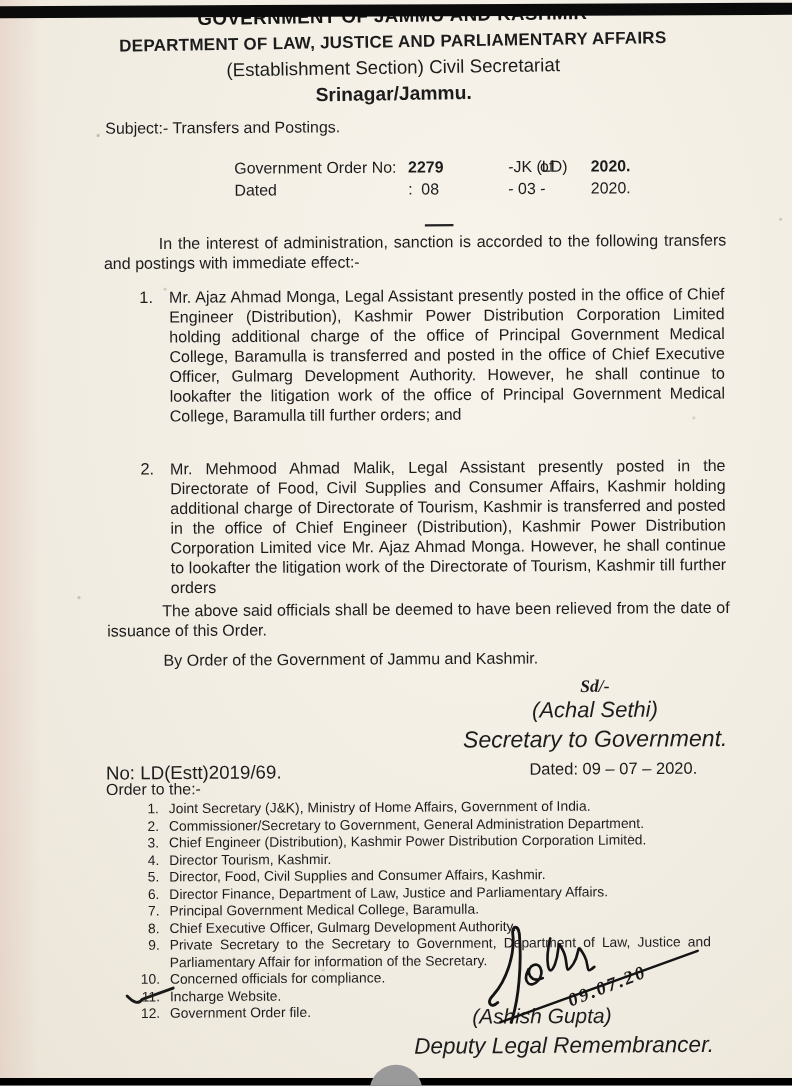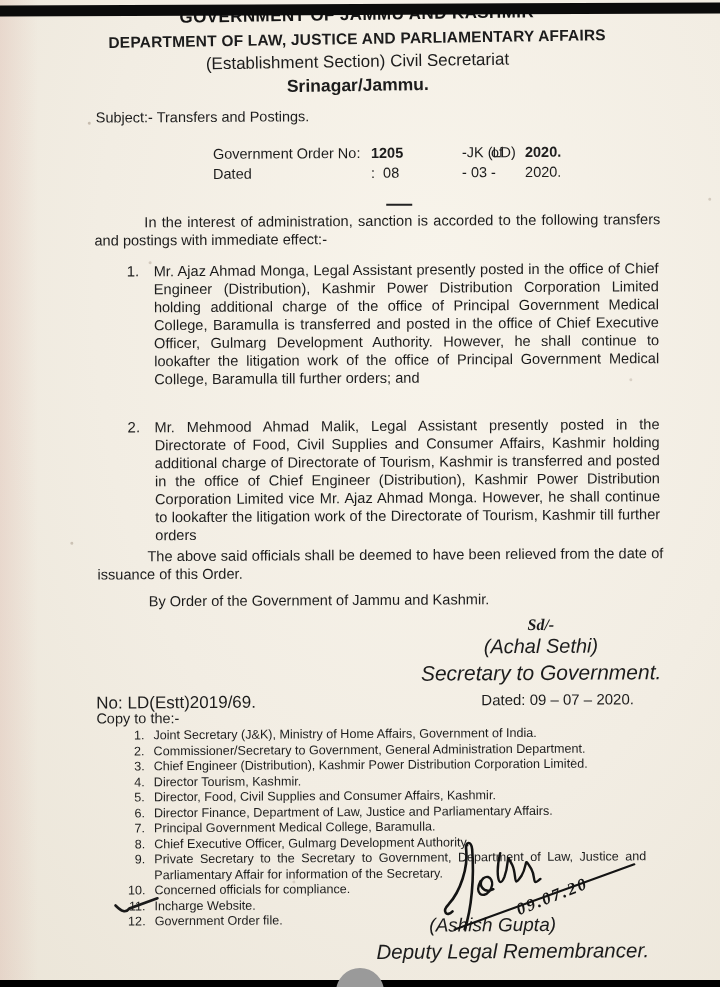--- a/index.html
+++ b/index.html
@@ -30,21 +30,21 @@
   .h3 { font-size: 17px; margin-top: 4px; }
   .h4 { font-size: 17.5px; margin-top: 3px; }
 
   .subject { position: absolute; left: 98px; top: 108px; font-size: 14.5px; }
 
   .order-block { position: absolute; left: 215px; top: 145px; width: 430px;
     height: 45px; font-size: 14.5px; }
   .order-block span { position: absolute; white-space: nowrap; }
   .ob-r1 { top: 0; text-align: center; } .ob-r2 { top: 20px; }
   .pos0 { left: 0; } .pos158 { left: 158px; } .pos206 { left: 206px; margin-left: 43px; }
-  .pos278 { left: 278px; } .pos312 { left: 312px; } .pos170 { left: 170px; }
+  .pos278 { left: 278px; } .pos312 { left: 324px; } .pos170 { left: 170px; }
   .bold { font-weight: 700; }
 
   .mini-dash { position: absolute; left: 388px; top: 204px; width: 26px;
     border-top: 2.2px solid #222; }
 
   .para { position: absolute; font-size: 14.6px; line-height: 18px;
     text-align: justify; }
   .intro { left: 96px; top: 212px; width: 566px; text-indent: 50px; }
   .relieved { left: 97px; top: 546px; width: 566px; text-indent: 50px; }
   .byorder { position: absolute; left: 148px; top: 592px; font-size: 14.6px; }
@@ -98,21 +98,21 @@
     <div class="h1">GOVERNMENT OF JAMMU AND KASHMIR</div>
     <div class="h2">DEPARTMENT OF LAW, JUSTICE AND PARLIAMENTARY AFFAIRS</div>
     <div class="h3">(Establishment Section) Civil Secretariat</div>
     <div class="h4 bold">Srinagar/Jammu.</div>
   </div>
 
   <div class="subject">Subject:- Transfers and Postings.</div>
 
   <div class="order-block">
     <span class="ob-r1 pos0">Government Order No:</span>
-    <span class="ob-r1 pos158 bold">1205</span>
+    <span class="ob-r1 pos158 bold">2279</span>
     <span class="ob-r1 pos206">-JK (LD)</span>
     <span class="ob-r1 pos278">of</span>
     <span class="ob-r1 pos312 bold">2020.</span>
     <span class="ob-r2 pos0">Dated</span>
     <span class="ob-r2 pos158">:</span>
     <span class="ob-r2 pos170">08</span>
     <span class="ob-r2 pos206">- 03 -</span>
     <span class="ob-r2 pos312">2020.</span>
   </div>
 
@@ -134,21 +134,21 @@
 
   <div class="byorder">By Order of the Government of Jammu and Kashmir.</div>
 
   <div class="sig1 sd">Sd/-</div>
   <div class="sig1 sig1-name">(Achal Sethi)</div>
   <div class="sig1 sig1-title">Secretary to Government.</div>
 
   <div class="ref-no">No: LD(Estt)2019/69.</div>
   <div class="ref-date">Dated: 09 – 07 – 2020.</div>
 
-  <div class="copy-head">Copy to the:-</div>
+  <div class="copy-head">Order to the:-</div>
 
   <div class="copy-list">
     <div class="copy-row">
         <span class="cnum">1.</span>
         <span class="ctxt">Joint Secretary (J&amp;K), Ministry of Home Affairs, Government of India.</span>
       </div>
     <div class="copy-row">
         <span class="cnum">2.</span>
         <span class="ctxt">Commissioner/Secretary to Government, General Administration Department.</span>
       </div>

